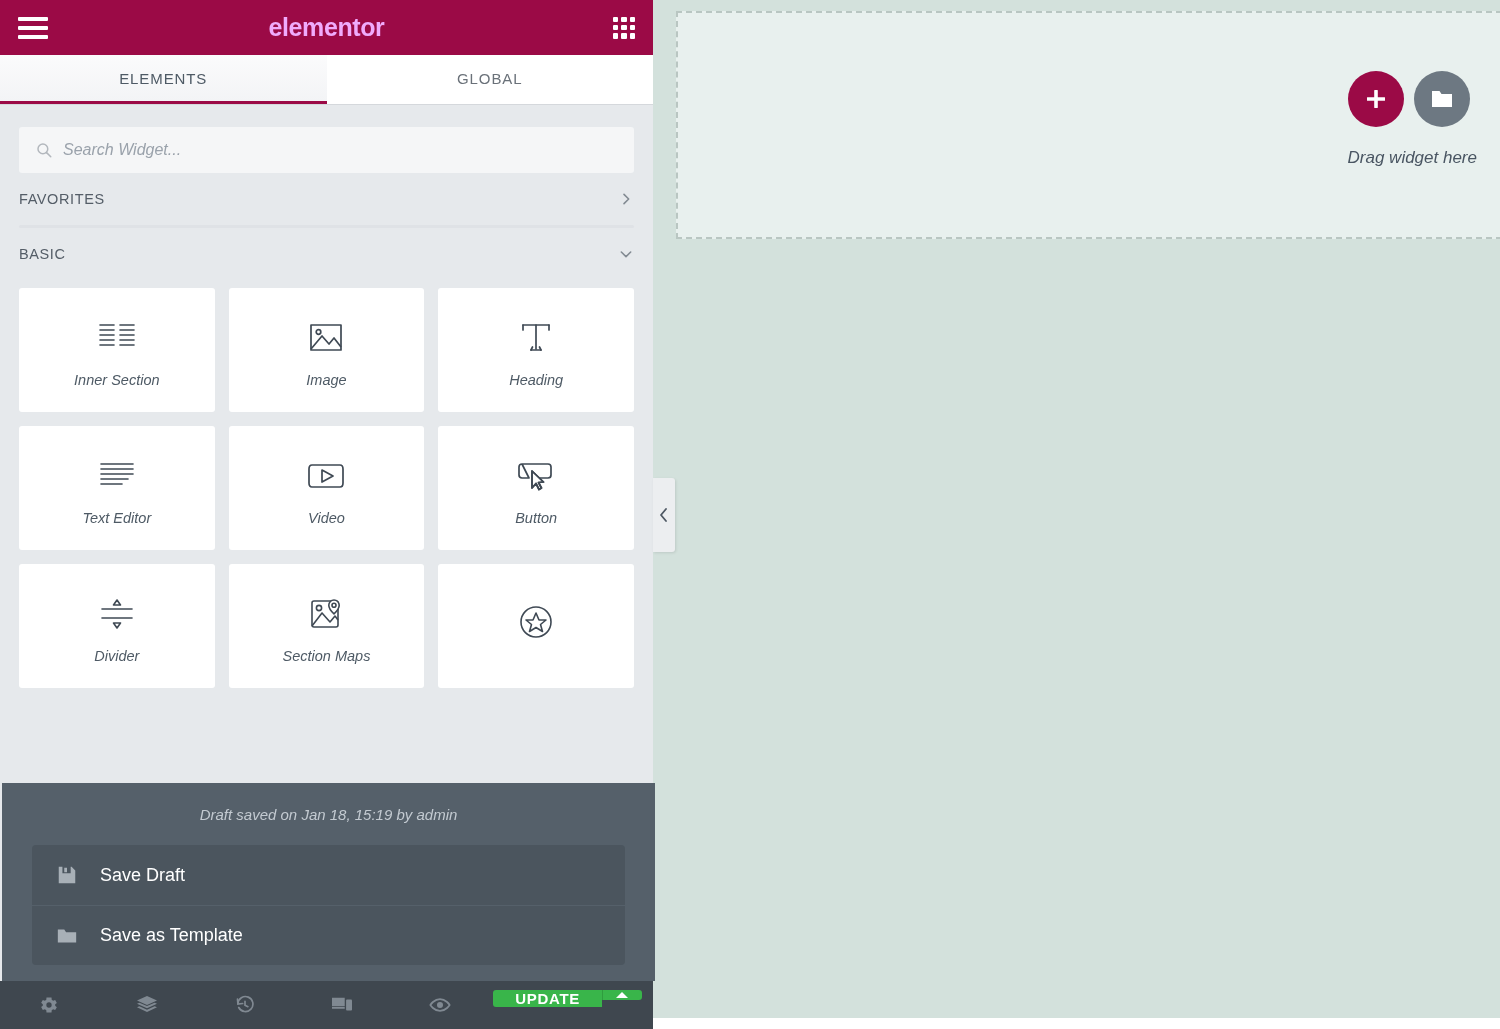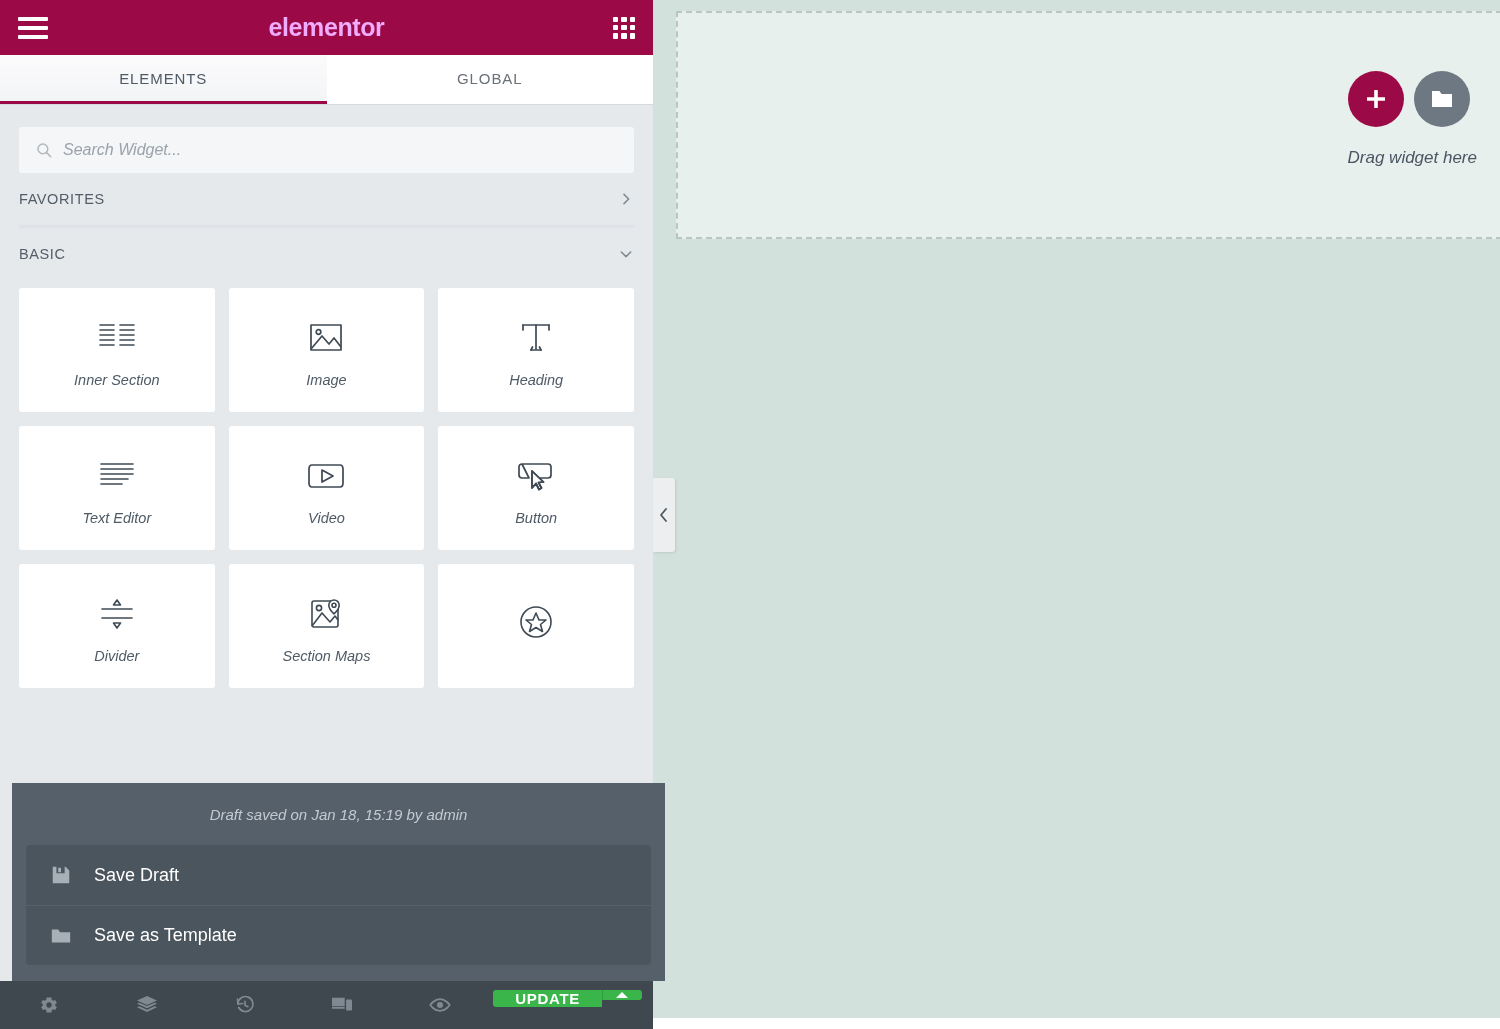--- a/index.html
+++ b/index.html
@@ -88,22 +88,22 @@
 
   
   .panel-fade {
     position:absolute; left:0; right:0; bottom:0; height:46px;
     background:linear-gradient(180deg, rgba(230,233,236,0) 0%, rgba(230,233,236,.95) 75%, #e6e9ec 100%);
     pointer-events:none;
   }
 
   
   .save-menu {
-    position:absolute; left:12px; bottom:48px; width:653px;
-    background:#55606a; padding:0 14px 16px;
+    position:absolute; left:2px; bottom:48px; width:653px;
+    background:#55606a; padding:0 30px 16px;
     z-index:9;
   }
   .draft-note {
     height:62px; display:flex; align-items:center; justify-content:center;
     color:#c3cad1; font-size:15px; font-style:italic;
   }
   .save-list { background:#4b555e; border-radius:4px; overflow:hidden; }
   .save-item {
     height:60px; display:flex; align-items:center; padding:0 24px;
     color:#fff; font-size:18px; cursor:pointer;

